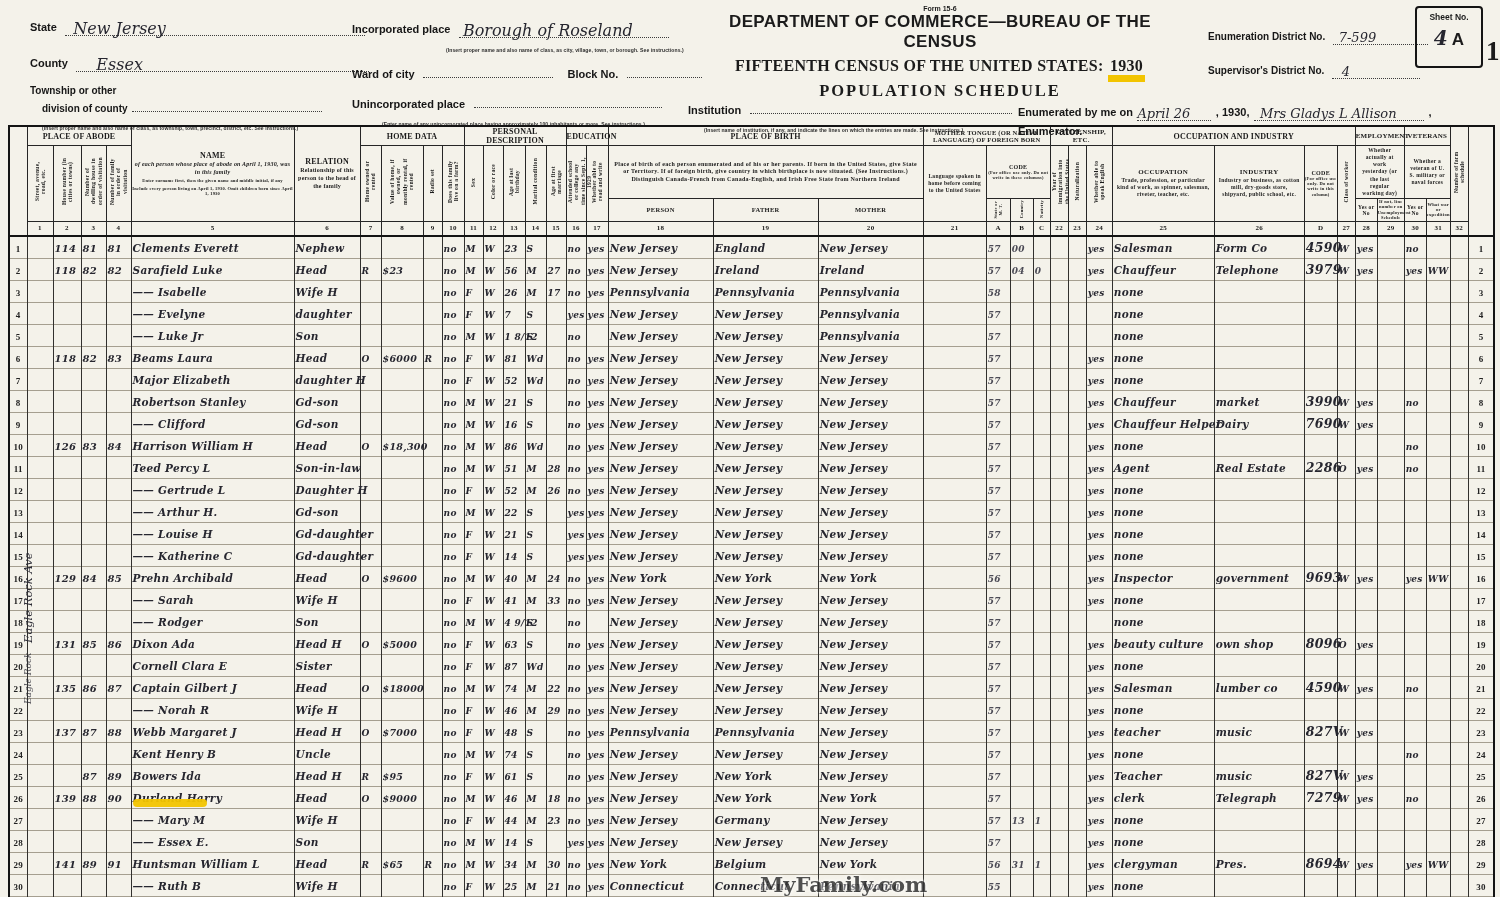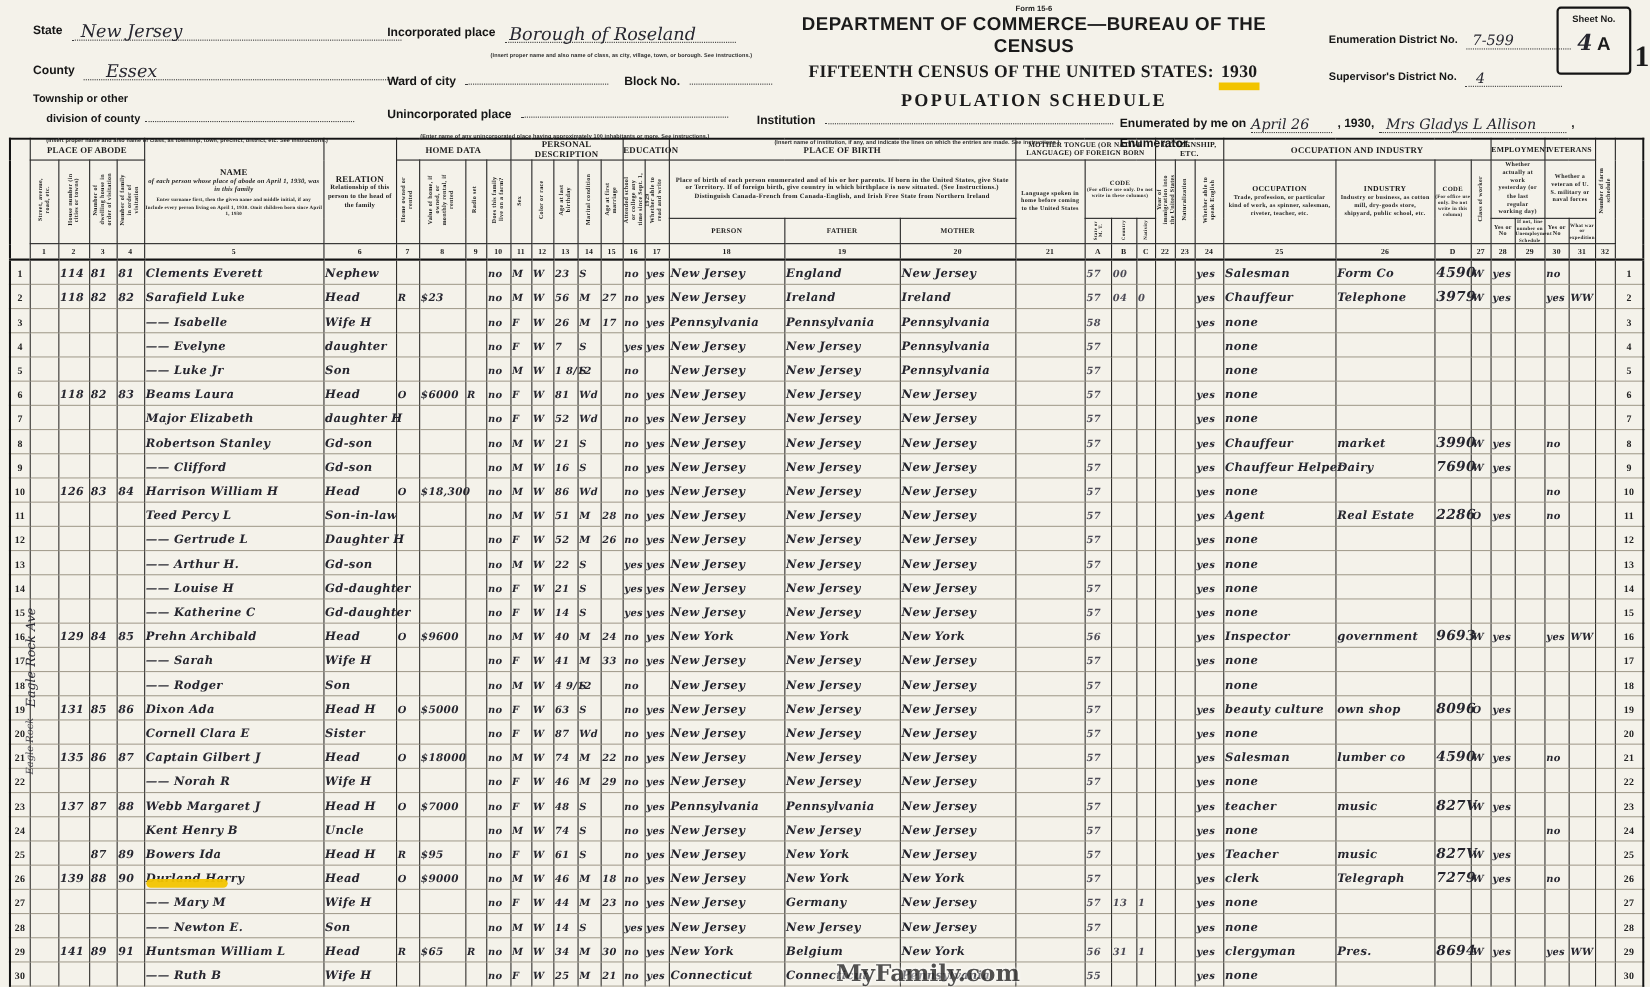--- a/index.html
+++ b/index.html
@@ -1391,21 +1391,21 @@
           <td class="c-war"></td>
           <td class="c-fs"></td>
           <td class="c-lnr"><span class="printed">27</span></td>
         </tr>
         <tr>
           <td class="c-ln"><span class="printed">28</span></td>
           <td class="c-st"></td>
           <td class="c-hn"></td>
           <td class="c-dw"></td>
           <td class="c-fm"></td>
-          <td class="c-nm"><span class="hw">—— Newton E.</span></td>
+          <td class="c-nm"><span class="hw">—— Essex E.</span></td>
           <td class="c-rel"><span class="hw">Son</span></td>
           <td class="c-ten"></td>
           <td class="c-val"></td>
           <td class="c-rad"></td>
           <td class="c-frm"><span class="hw">no</span></td>
           <td class="c-sx"><span class="hw">M</span></td>
           <td class="c-cr"><span class="hw">W</span></td>
           <td class="c-age"><span class="hw">14</span></td>
           <td class="c-mar"><span class="hw">S</span></td>
           <td class="c-am"></td>

